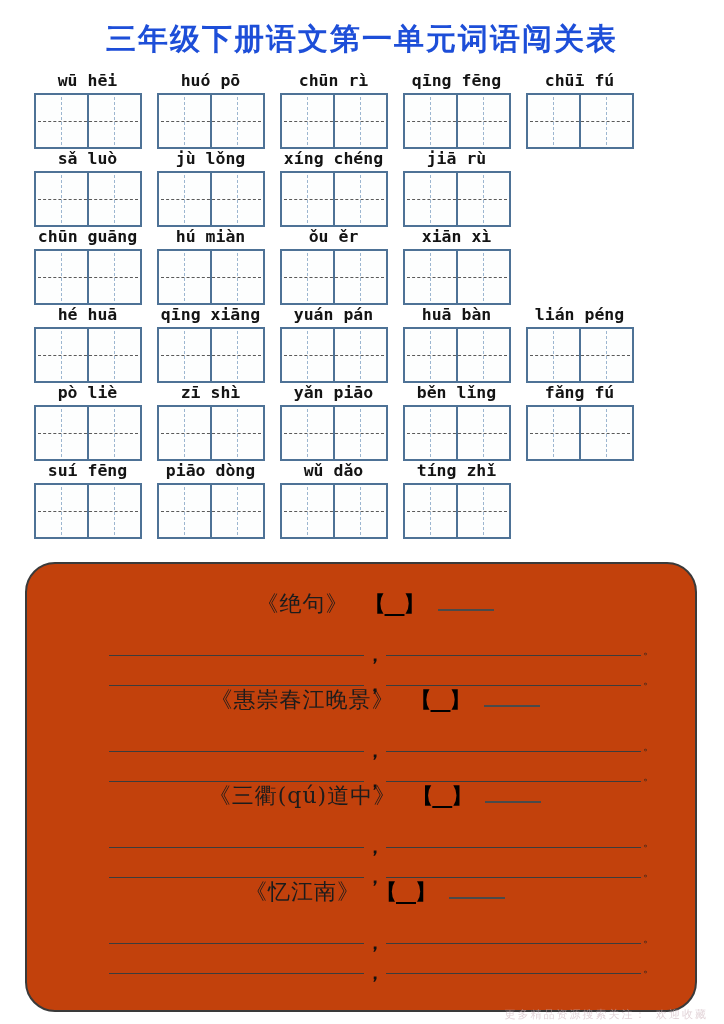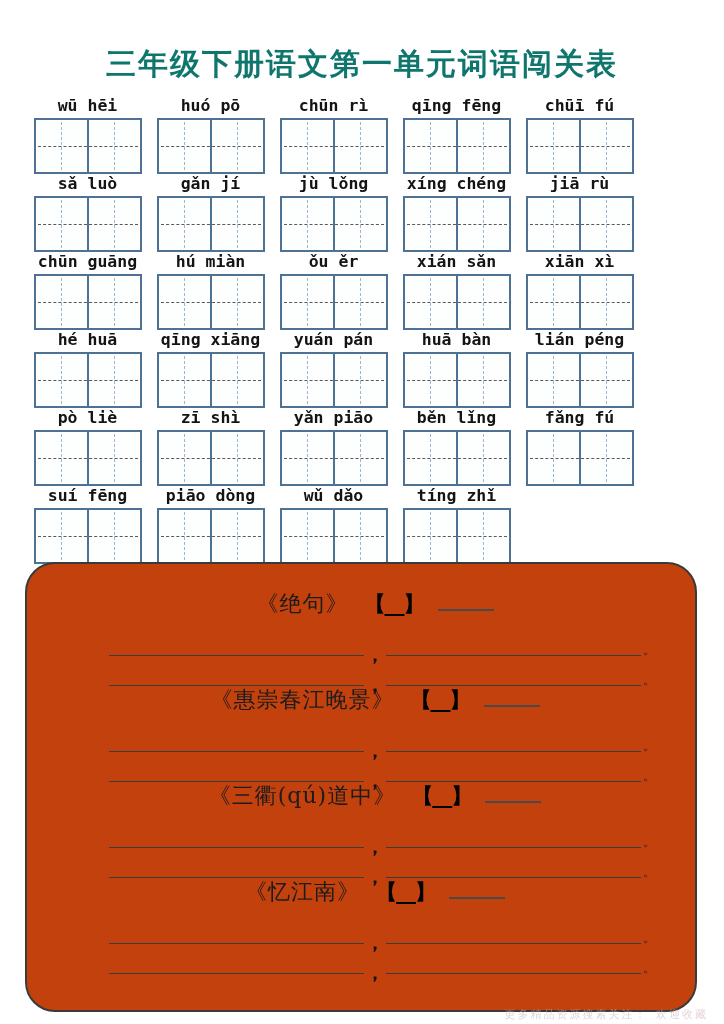--- a/index.html
+++ b/index.html
@@ -2,23 +2,23 @@
 <html><head>
 <meta charset="utf-8">
 <style>
   html,body{margin:0;padding:0;background:#ffffff;}
   .page{
     width:724px;height:1024px;position:relative;background:#ffffff;
     font-family:"DejaVu Sans", sans-serif;color:#111;overflow:hidden;
   }
   
   .main-title{
-    padding-top:42px;text-align:center;
+    padding-top:17px;text-align:center;
     font-family:"DejaVu Serif", serif;font-weight:bold;
-    font-size:30px;letter-spacing:2px;color:#0f766e;height:44px;line-height:44px;
+    font-size:30px;letter-spacing:2px;color:#1d4ed8;height:44px;line-height:44px;
   }
   
   .grid-area{margin:10px 0 16px 26px;width:616px;}
   .grid-row{display:flex;}
   .word-col{width:123px;display:flex;flex-direction:column;align-items:center;}
   .pinyin{
     font-family:"DejaVu Sans Mono", monospace;font-weight:bold;
     font-size:16.5px;height:20px;line-height:20px;white-space:nowrap;color:#141414;
     margin-bottom:2px;
   }
@@ -123,27 +123,20 @@
       </div>
       <div class="grid-row">
         <div class="word-col">
           <div class="pinyin">sǎ luò</div>
           <div class="wordbox">
             <div class="cell"></div>
             <div class="cell"></div>
           </div>
         </div>
         <div class="word-col">
-          <div class="pinyin">gǎn jí</div>
-          <div class="wordbox">
-            <div class="cell"></div>
-            <div class="cell"></div>
-          </div>
-        </div>
-        <div class="word-col">
           <div class="pinyin">jù lǒng</div>
           <div class="wordbox">
             <div class="cell"></div>
             <div class="cell"></div>
           </div>
         </div>
         <div class="word-col">
           <div class="pinyin">xíng chéng</div>
           <div class="wordbox">
             <div class="cell"></div>
@@ -168,27 +161,20 @@
         </div>
         <div class="word-col">
           <div class="pinyin">hú miàn</div>
           <div class="wordbox">
             <div class="cell"></div>
             <div class="cell"></div>
           </div>
         </div>
         <div class="word-col">
           <div class="pinyin">ǒu ěr</div>
-          <div class="wordbox">
-            <div class="cell"></div>
-            <div class="cell"></div>
-          </div>
-        </div>
-        <div class="word-col">
-          <div class="pinyin">xián sǎn</div>
           <div class="wordbox">
             <div class="cell"></div>
             <div class="cell"></div>
           </div>
         </div>
         <div class="word-col">
           <div class="pinyin">xiān xì</div>
           <div class="wordbox">
             <div class="cell"></div>
             <div class="cell"></div>

